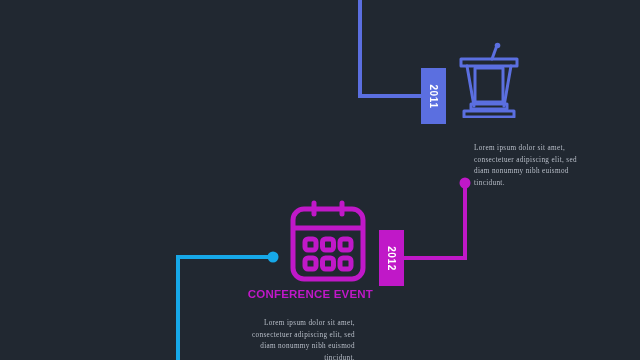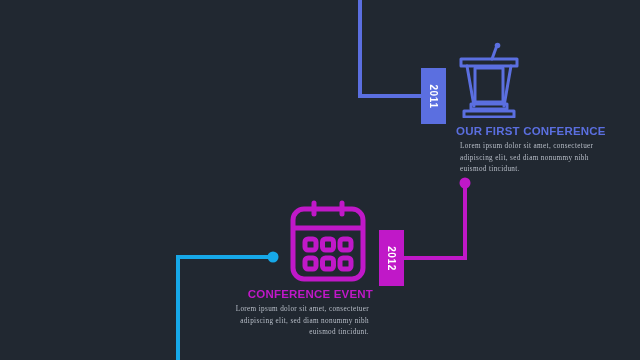--- a/index.html
+++ b/index.html
@@ -70,21 +70,21 @@
     font-size: 11.5px;
     font-weight: bold;
     letter-spacing: 0.2px;
     margin: 0 0 4px 0;
     font-family: "Liberation Sans", sans-serif;
   }
   .event-body {
     font-size: 7.2px;
     line-height: 11.5px;
     color: #b9bfc9;
-    margin: 4px;
+    margin: 18px;
     font-family: "Liberation Serif", serif;
     letter-spacing: 0.35px;
   }
   #event-block-conference {
     left: 456px;
     top: 125px;
     width: 150px;
     text-align: left;
   }
   #event-block-conference .event-title { color: #5b6fe0; }
@@ -156,21 +156,20 @@
 
   <div class="year-chip" id="year-chip-2011">
     <span class="year-text">2011</span>
   </div>
 
   <div class="year-chip" id="year-chip-2012">
     <span class="year-text">2012</span>
   </div>
 
   <div class="event-block" id="event-block-conference">
-    <p class="event-title">OUR FIRST CONFERENCE</p>
     <p class="event-body">Lorem ipsum dolor sit amet, consectetuer adipiscing elit, sed diam nonummy nibh euismod tincidunt.</p>
   </div>
 
   <div class="event-block" id="event-block-promotion">
     <p class="event-title">CONFERENCE EVENT</p>
     <p class="event-body">Lorem ipsum dolor sit amet, consectetuer adipiscing elit, sed diam nonummy nibh euismod tincidunt.</p>
   </div>
 
 </div>
 

